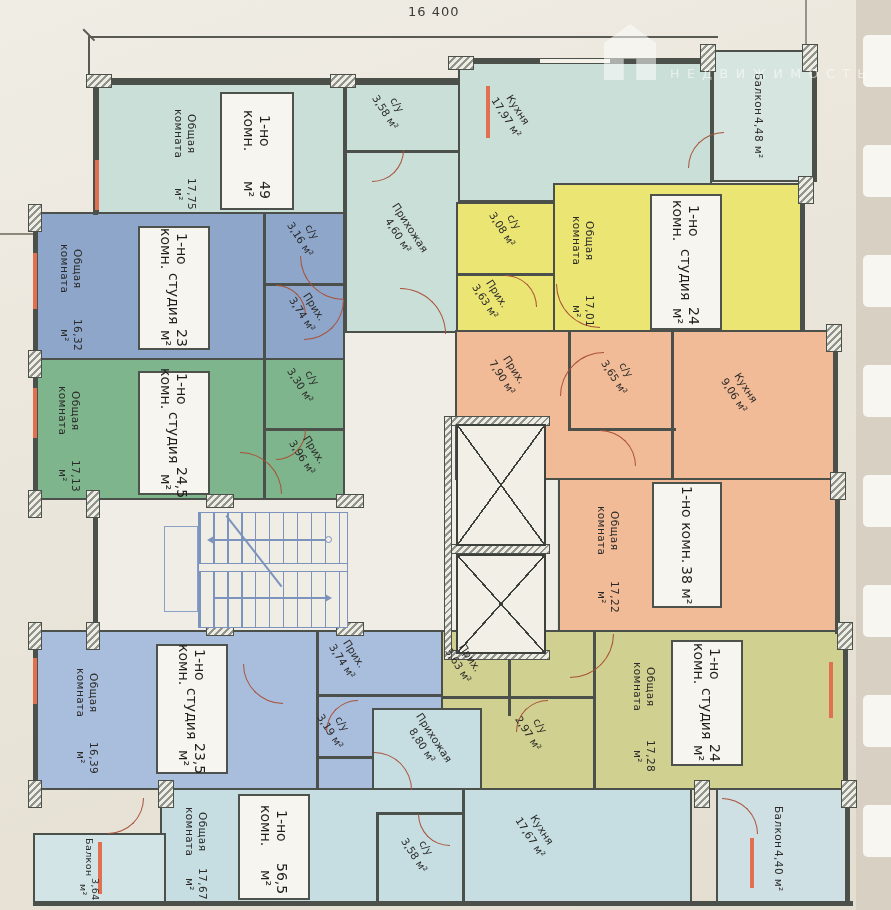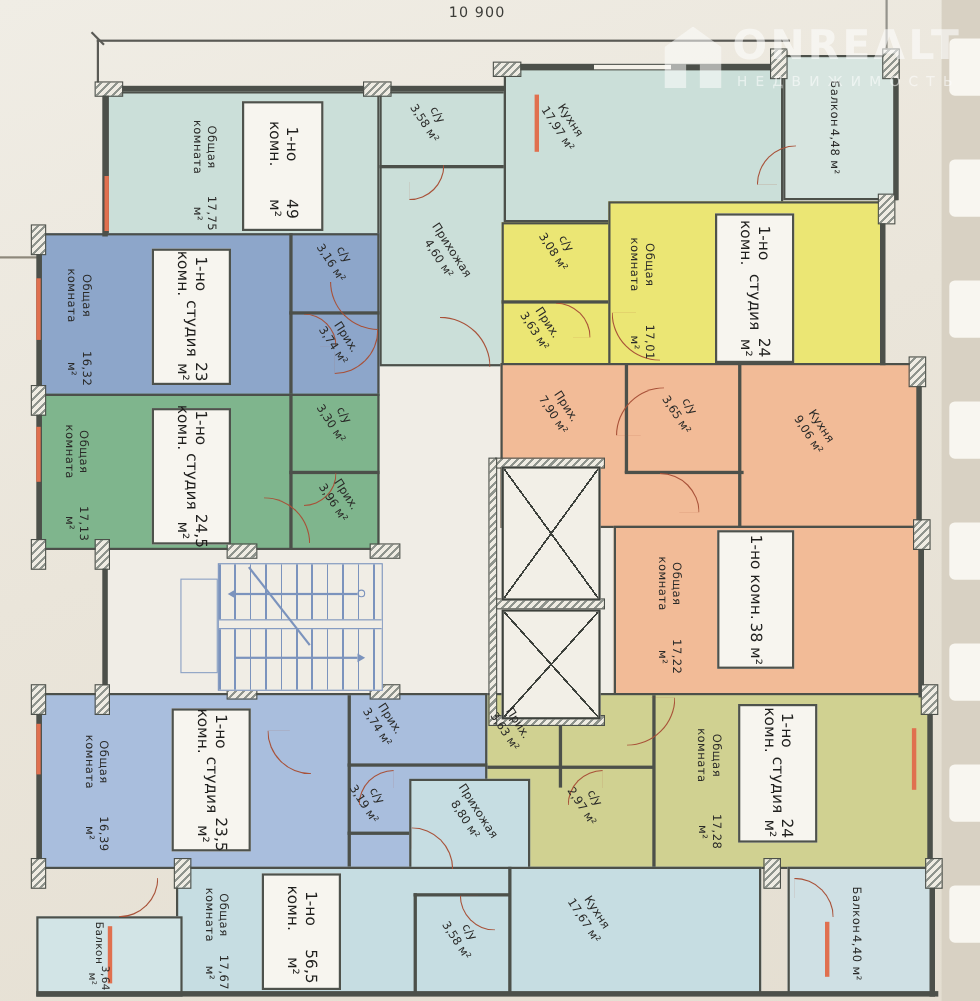--- a/index.html
+++ b/index.html
@@ -75,21 +75,21 @@
 <div class="right-strip"></div>
 <div class="tab" style="top:35px;"></div>
 <div class="tab" style="top:145px;"></div>
 <div class="tab" style="top:255px;"></div>
 <div class="tab" style="top:365px;"></div>
 <div class="tab" style="top:475px;"></div>
 <div class="tab" style="top:585px;"></div>
 <div class="tab" style="top:695px;"></div>
 <div class="tab" style="top:805px;"></div>
 
-<div class="dimlabel" style="left:408px;top:4px;">10 900</div>
+<div class="dimlabel" style="left:408px;top:4px;">16 400</div>
 <div class="dimline" style="left:88px;top:36px;width:630px;height:1.6px;"></div>
 <div class="dimtick" style="left:81px;top:34px;"></div>
 <div class="dimline" style="left:88px;top:36px;width:1.6px;height:44px;"></div>
 <div class="dimline" style="left:805px;top:0;width:1.6px;height:55px;opacity:.6;"></div>
 
 <div class="abs" style="left:95px;top:250px;width:462px;height:388px;background:#f0ede6;"></div>
 
 <div class="room" style="left:97px;top:83px;width:248px;height:133px;background:#cbdfd9;"></div>
 <div class="room" style="left:345px;top:83px;width:115px;height:250px;background:#cbdfd9;"></div>
 <div class="room" style="left:458px;top:62px;width:254px;height:140px;background:#cbdfd9;"></div>
@@ -380,15 +380,14 @@
   <span>Кухня</span>
   <span>17,67 м²</span>
 </div>
 <div class="vlabel" style="left:68px;top:838px;width:42px;height:64px;font-size:9.5px;">
   <span>Балкон</span>
   <span>3,64 м²</span>
 </div>
 
 <div class="wm">
   <div class="wm-logo"></div>
-  <div class="wm-brand">ONREALT</div>
   <div class="wm-sub">НЕДВИЖИМОСТЬ</div>
 </div>
 
 </body></html>

